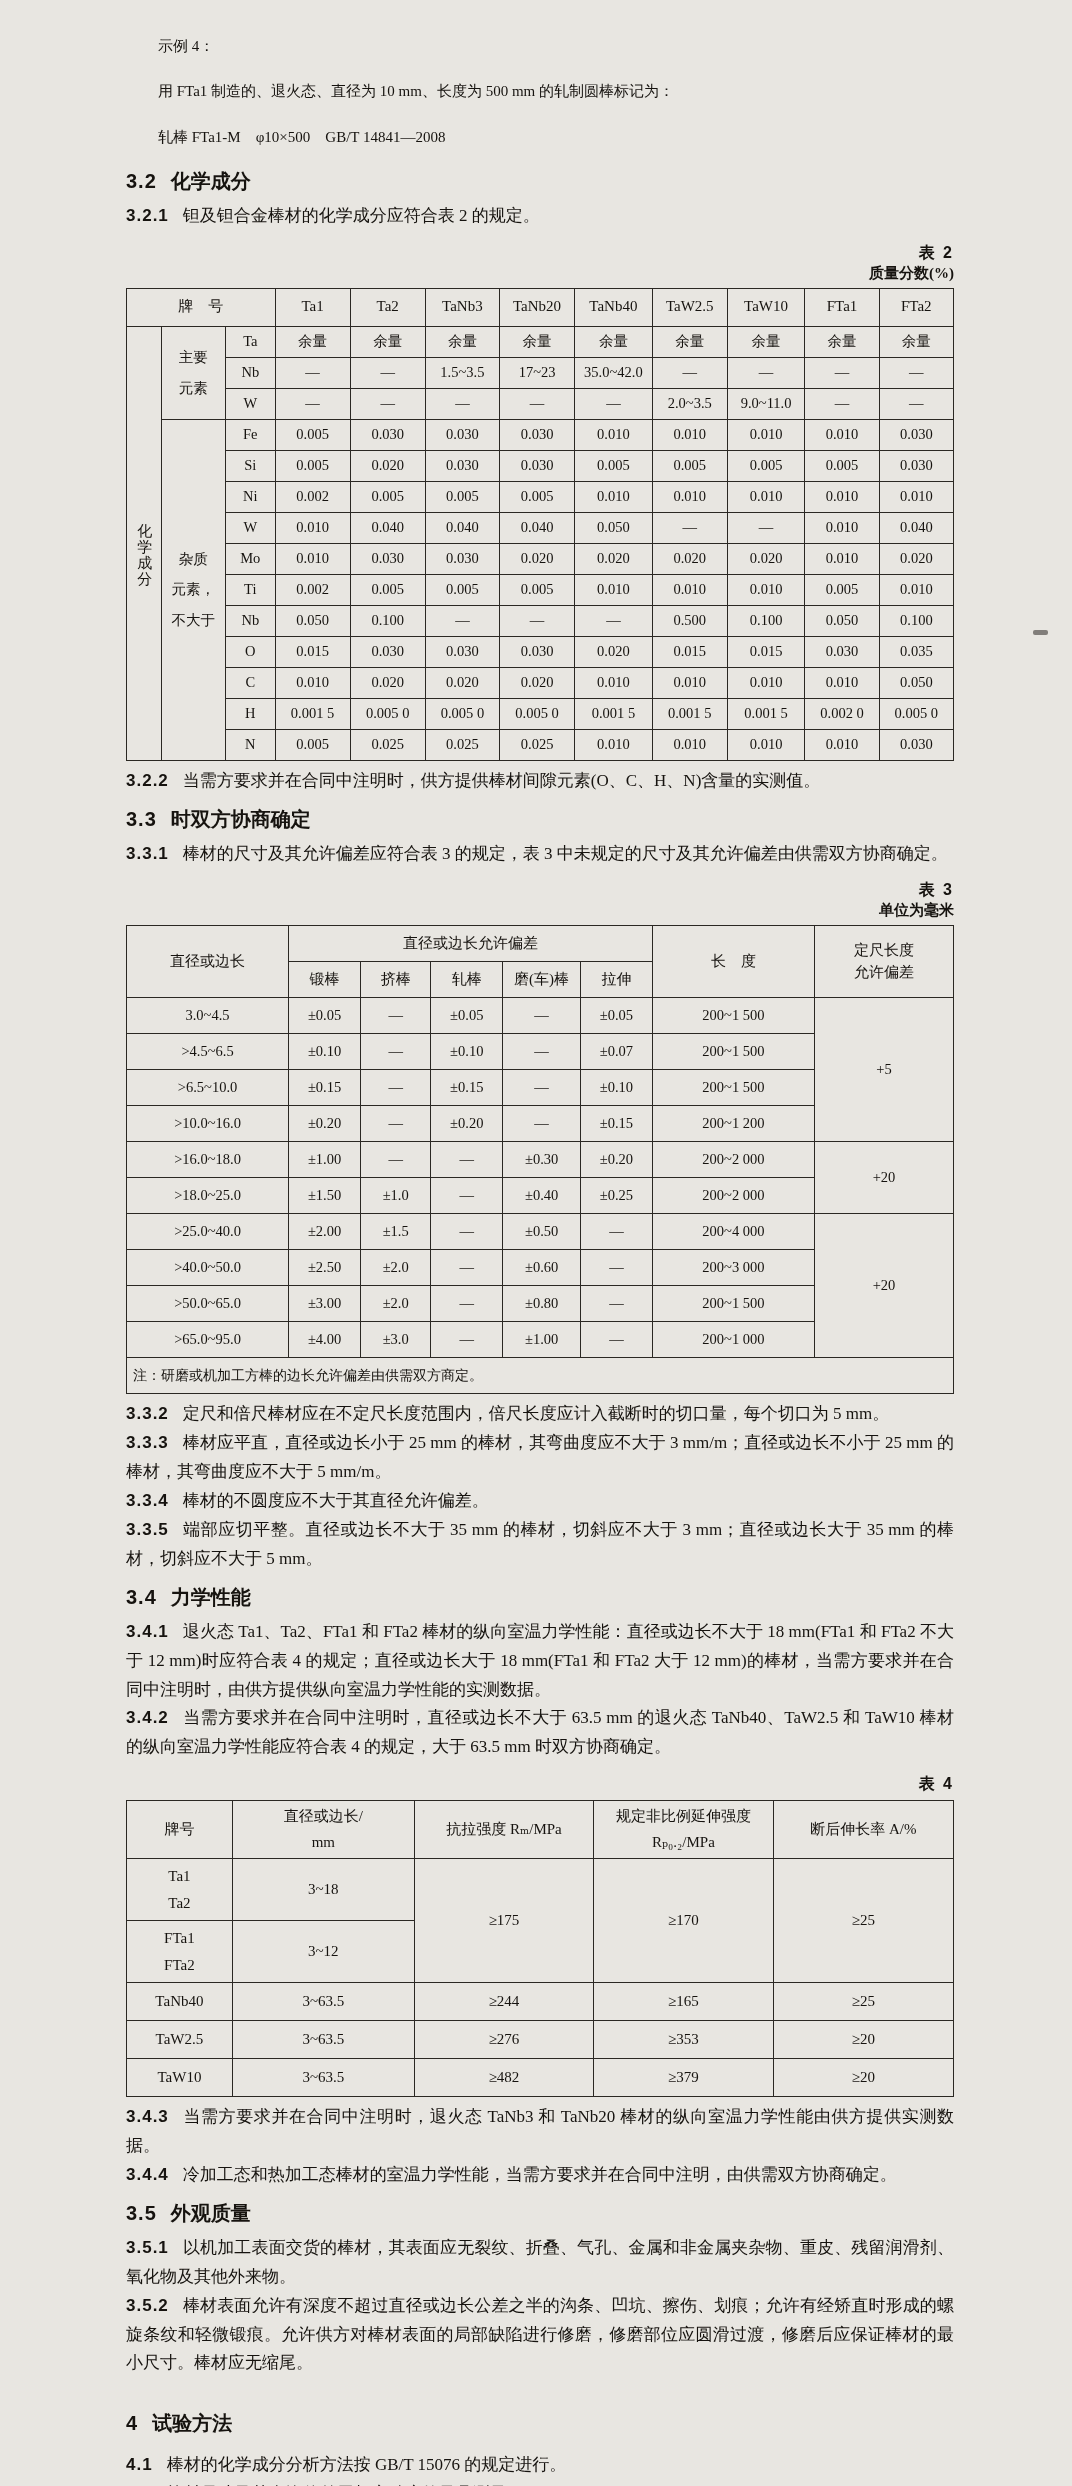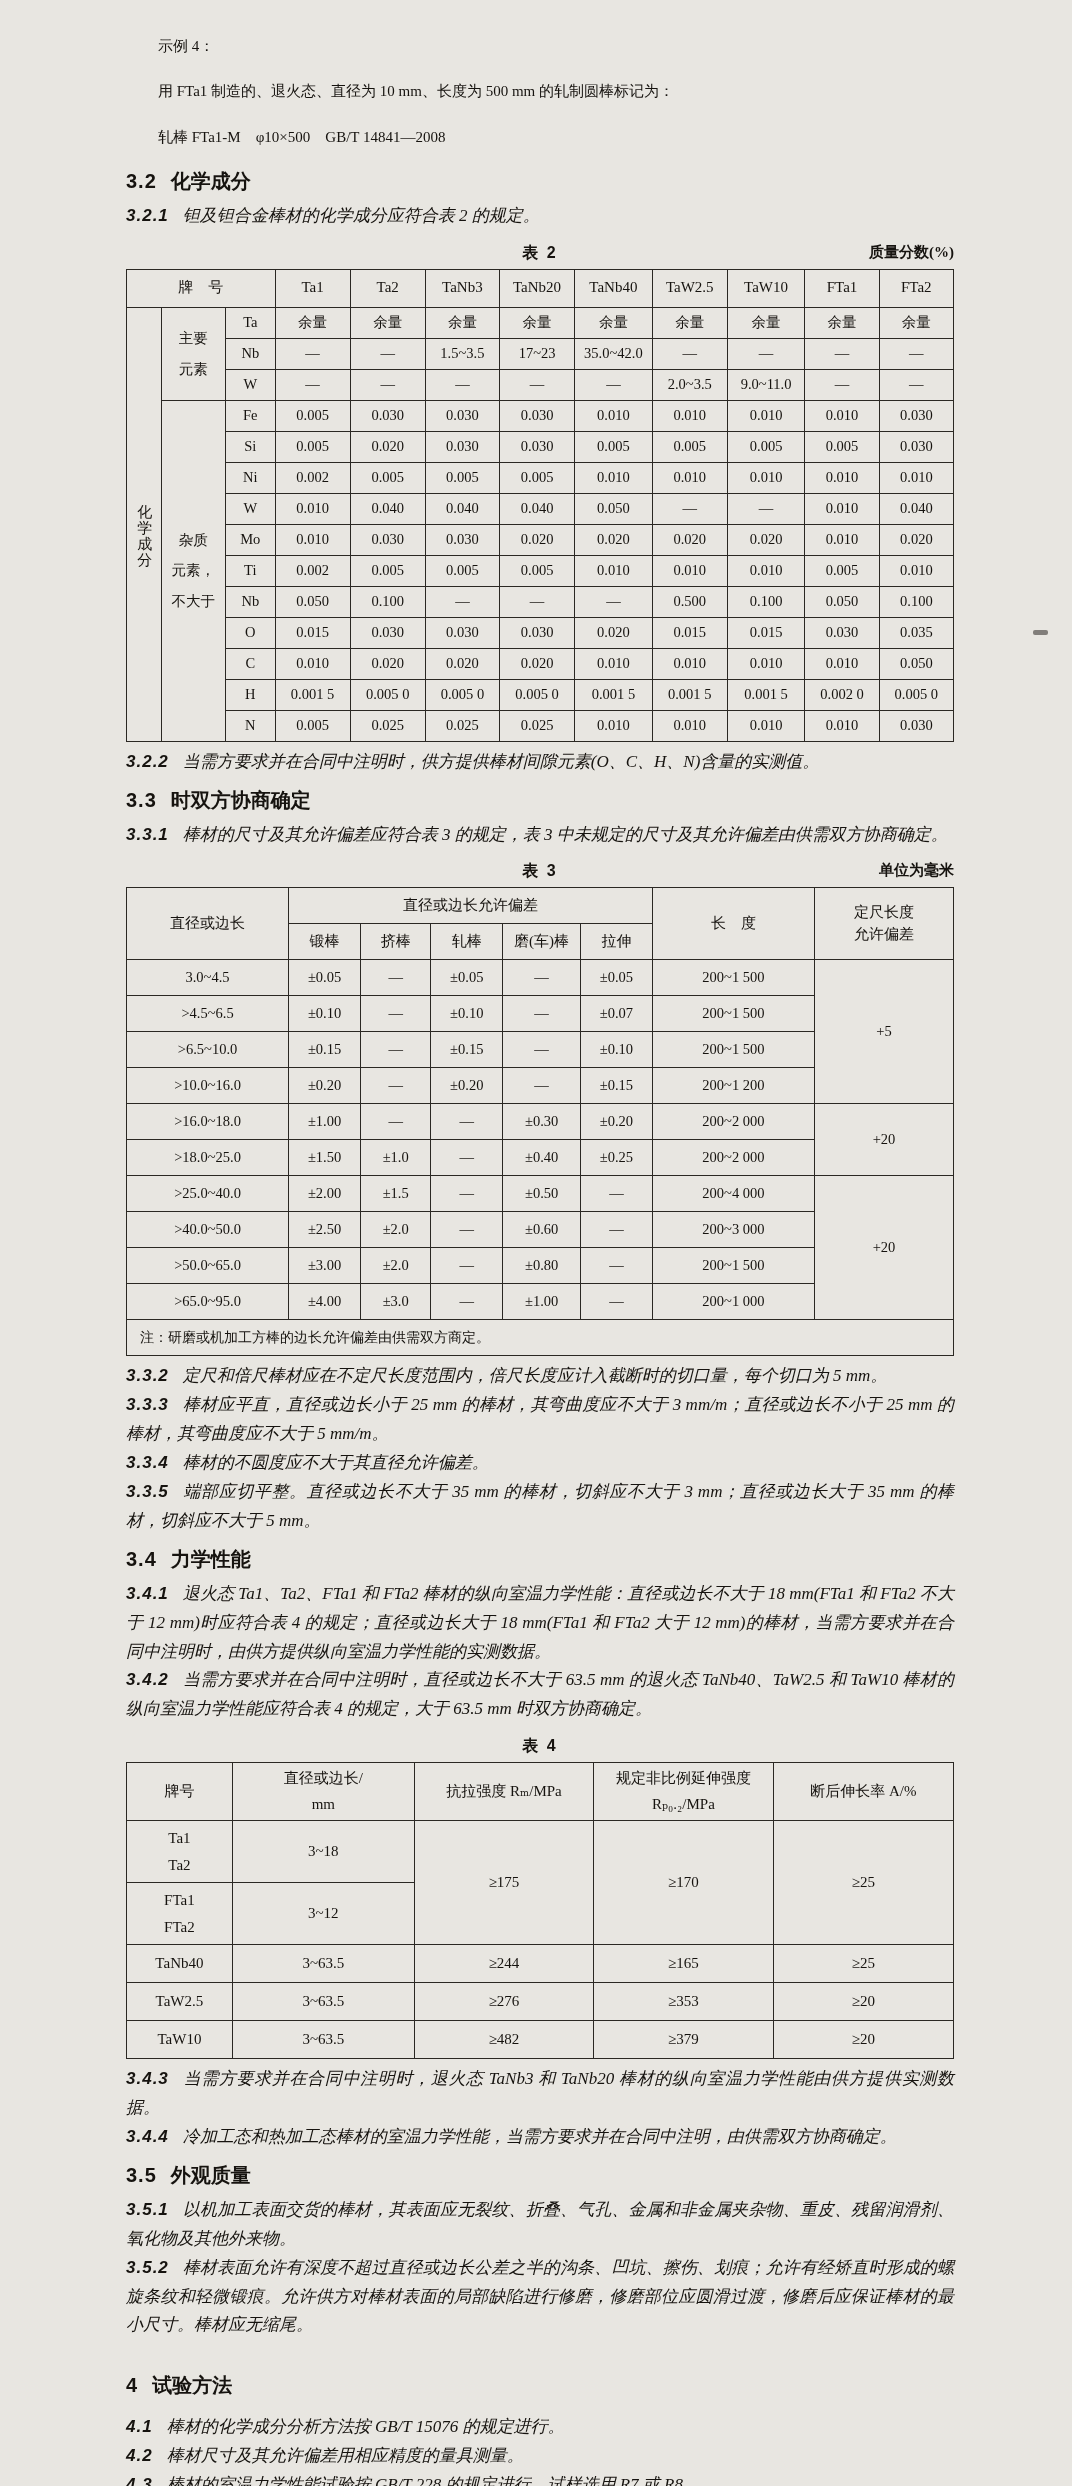--- a/index.html
+++ b/index.html
@@ -12,44 +12,44 @@
   .content { padding:16px 118px 40px 126px; }
 
   .example { margin-left:16px; font-size:15px; line-height:1.95; margin-bottom:10px; }
   .example p { margin:16px; }
 
   h3.sec { font-size:20px; margin:10px 0 7px; font-weight:700;
            font-family:"Liberation Sans","DejaVu Sans",sans-serif; }
   h3.big { margin-top:32px; margin-bottom:14px; }
   .cnum { font-family:"Liberation Sans","DejaVu Sans",sans-serif; font-weight:700;
           margin-right:14px; letter-spacing:1px; }
-  .para { font-size:17px; line-height:1.7; margin:0 0; text-align:justify;font-style:italic; }
-
-  .cap { display:flex; margin:12px 0 5px; }
+  .para { font-size:17px; line-height:1.7; margin:0 0; text-align:justify; }
+
+  .cap { display:flex; align-items:flex-end; margin:12px 0 5px;flex-direction:column; }
   .cap-side { flex:1; }
   .cap-main { font-weight:700; font-size:16px; letter-spacing:2px;
               font-family:"Liberation Sans","DejaVu Sans",sans-serif; }
   .cap-right { text-align:right; font-size:15px; font-weight:700;
                font-family:"Liberation Serif","DejaVu Serif",serif; letter-spacing:0; }
 
   table { border-collapse:collapse; width:100%; table-layout:fixed; margin:2px 0 6px; }
   td { border:1.5px solid #2b2823; text-align:center; vertical-align:middle;
        font-size:14.5px; padding:3px 2px; white-space:pre-line; line-height:1.45;
        overflow:hidden; }
   thead td { font-size:15px; }
 
   #t2 td { height:31px; padding:1px; }
   #t2 thead td { height:38px; }
   .vside { writing-mode:vertical-lr; text-orientation:upright; letter-spacing:16px;
            padding:8px 0; font-size:15px; }
   .grp { line-height:2.1; font-size:14.5px; }
 
   #t3 td { height:36px; }
   #t3 thead td { height:36px; }
-  .note { text-align:left; padding-left:13px; font-size:14px; height:30px; }
+  .note { text-align:left; padding-left:6px; font-size:14px; height:30px; }
 
   #t4 td { height:38px; font-size:15px; }
   #t4 thead td { height:30px; line-height:1.7; }
   #t4 tbody tr:nth-child(1) td, #t4 tbody tr:nth-child(2) td { height:62px; line-height:1.8; }
 
   .smudge { position:absolute; right:24px; top:630px; width:15px; height:5px;
             background:#4a4742; border-radius:2px; opacity:.65; }
 </style>
 </head>
 <body>

